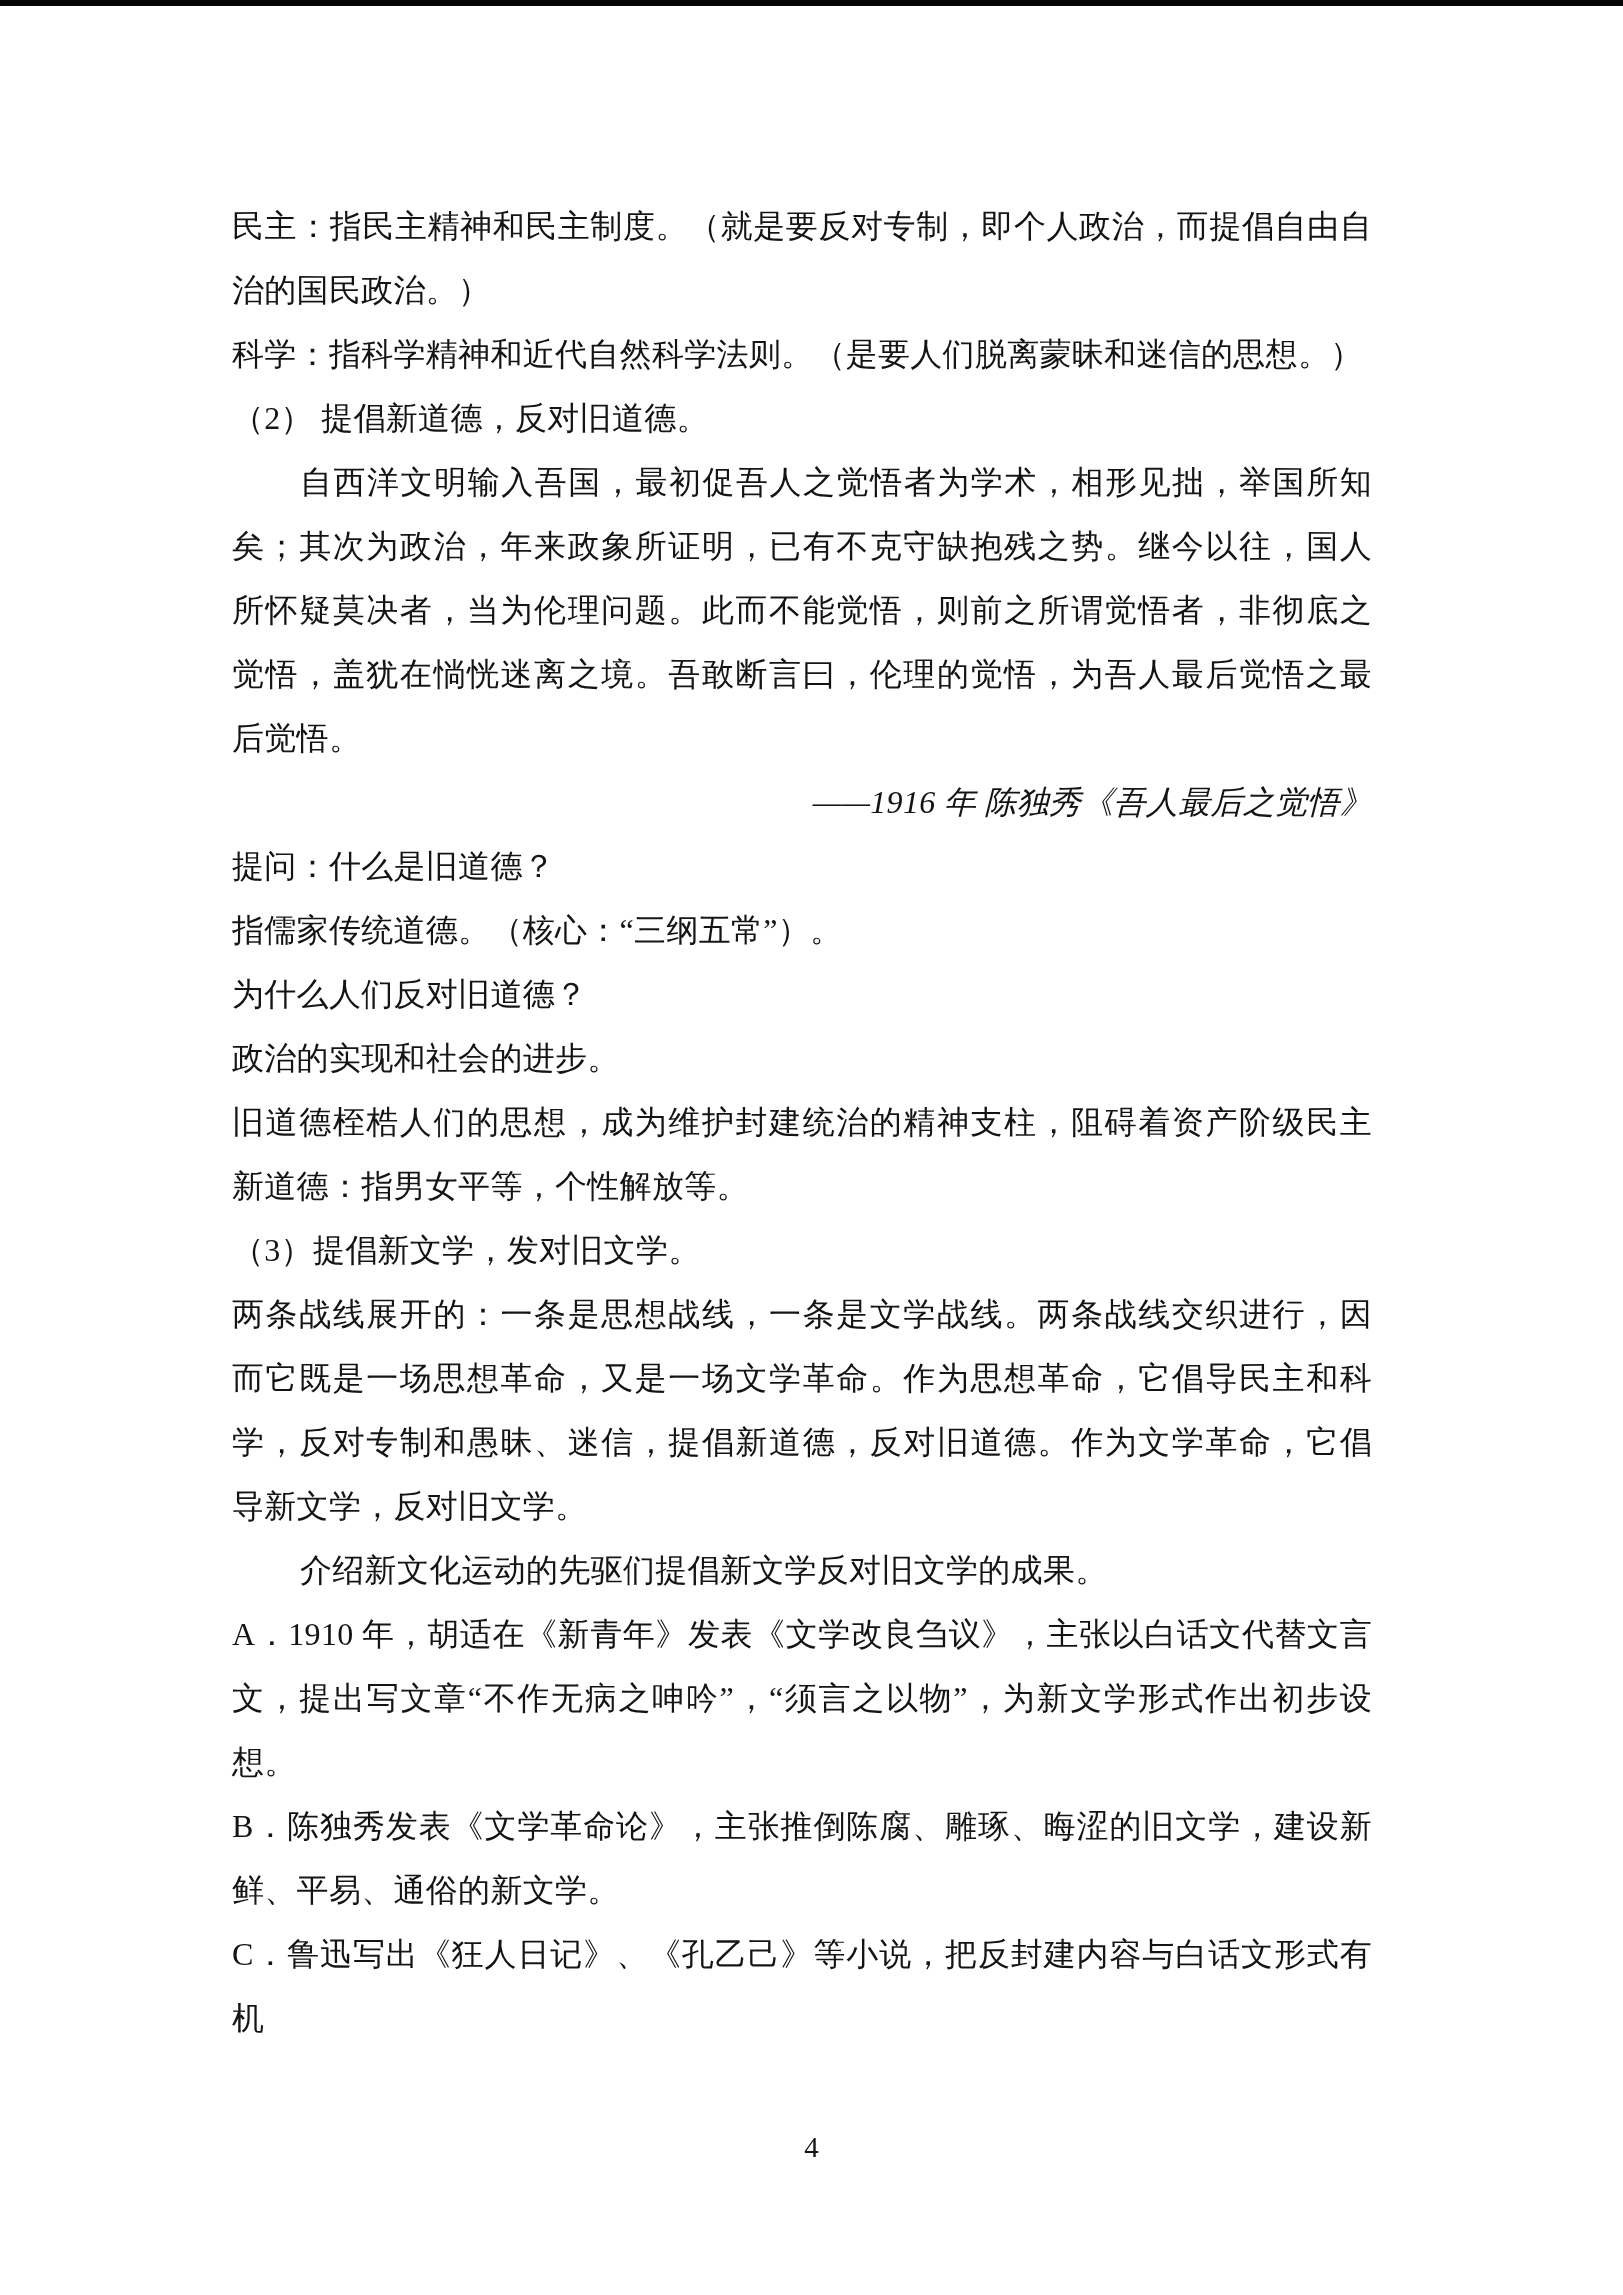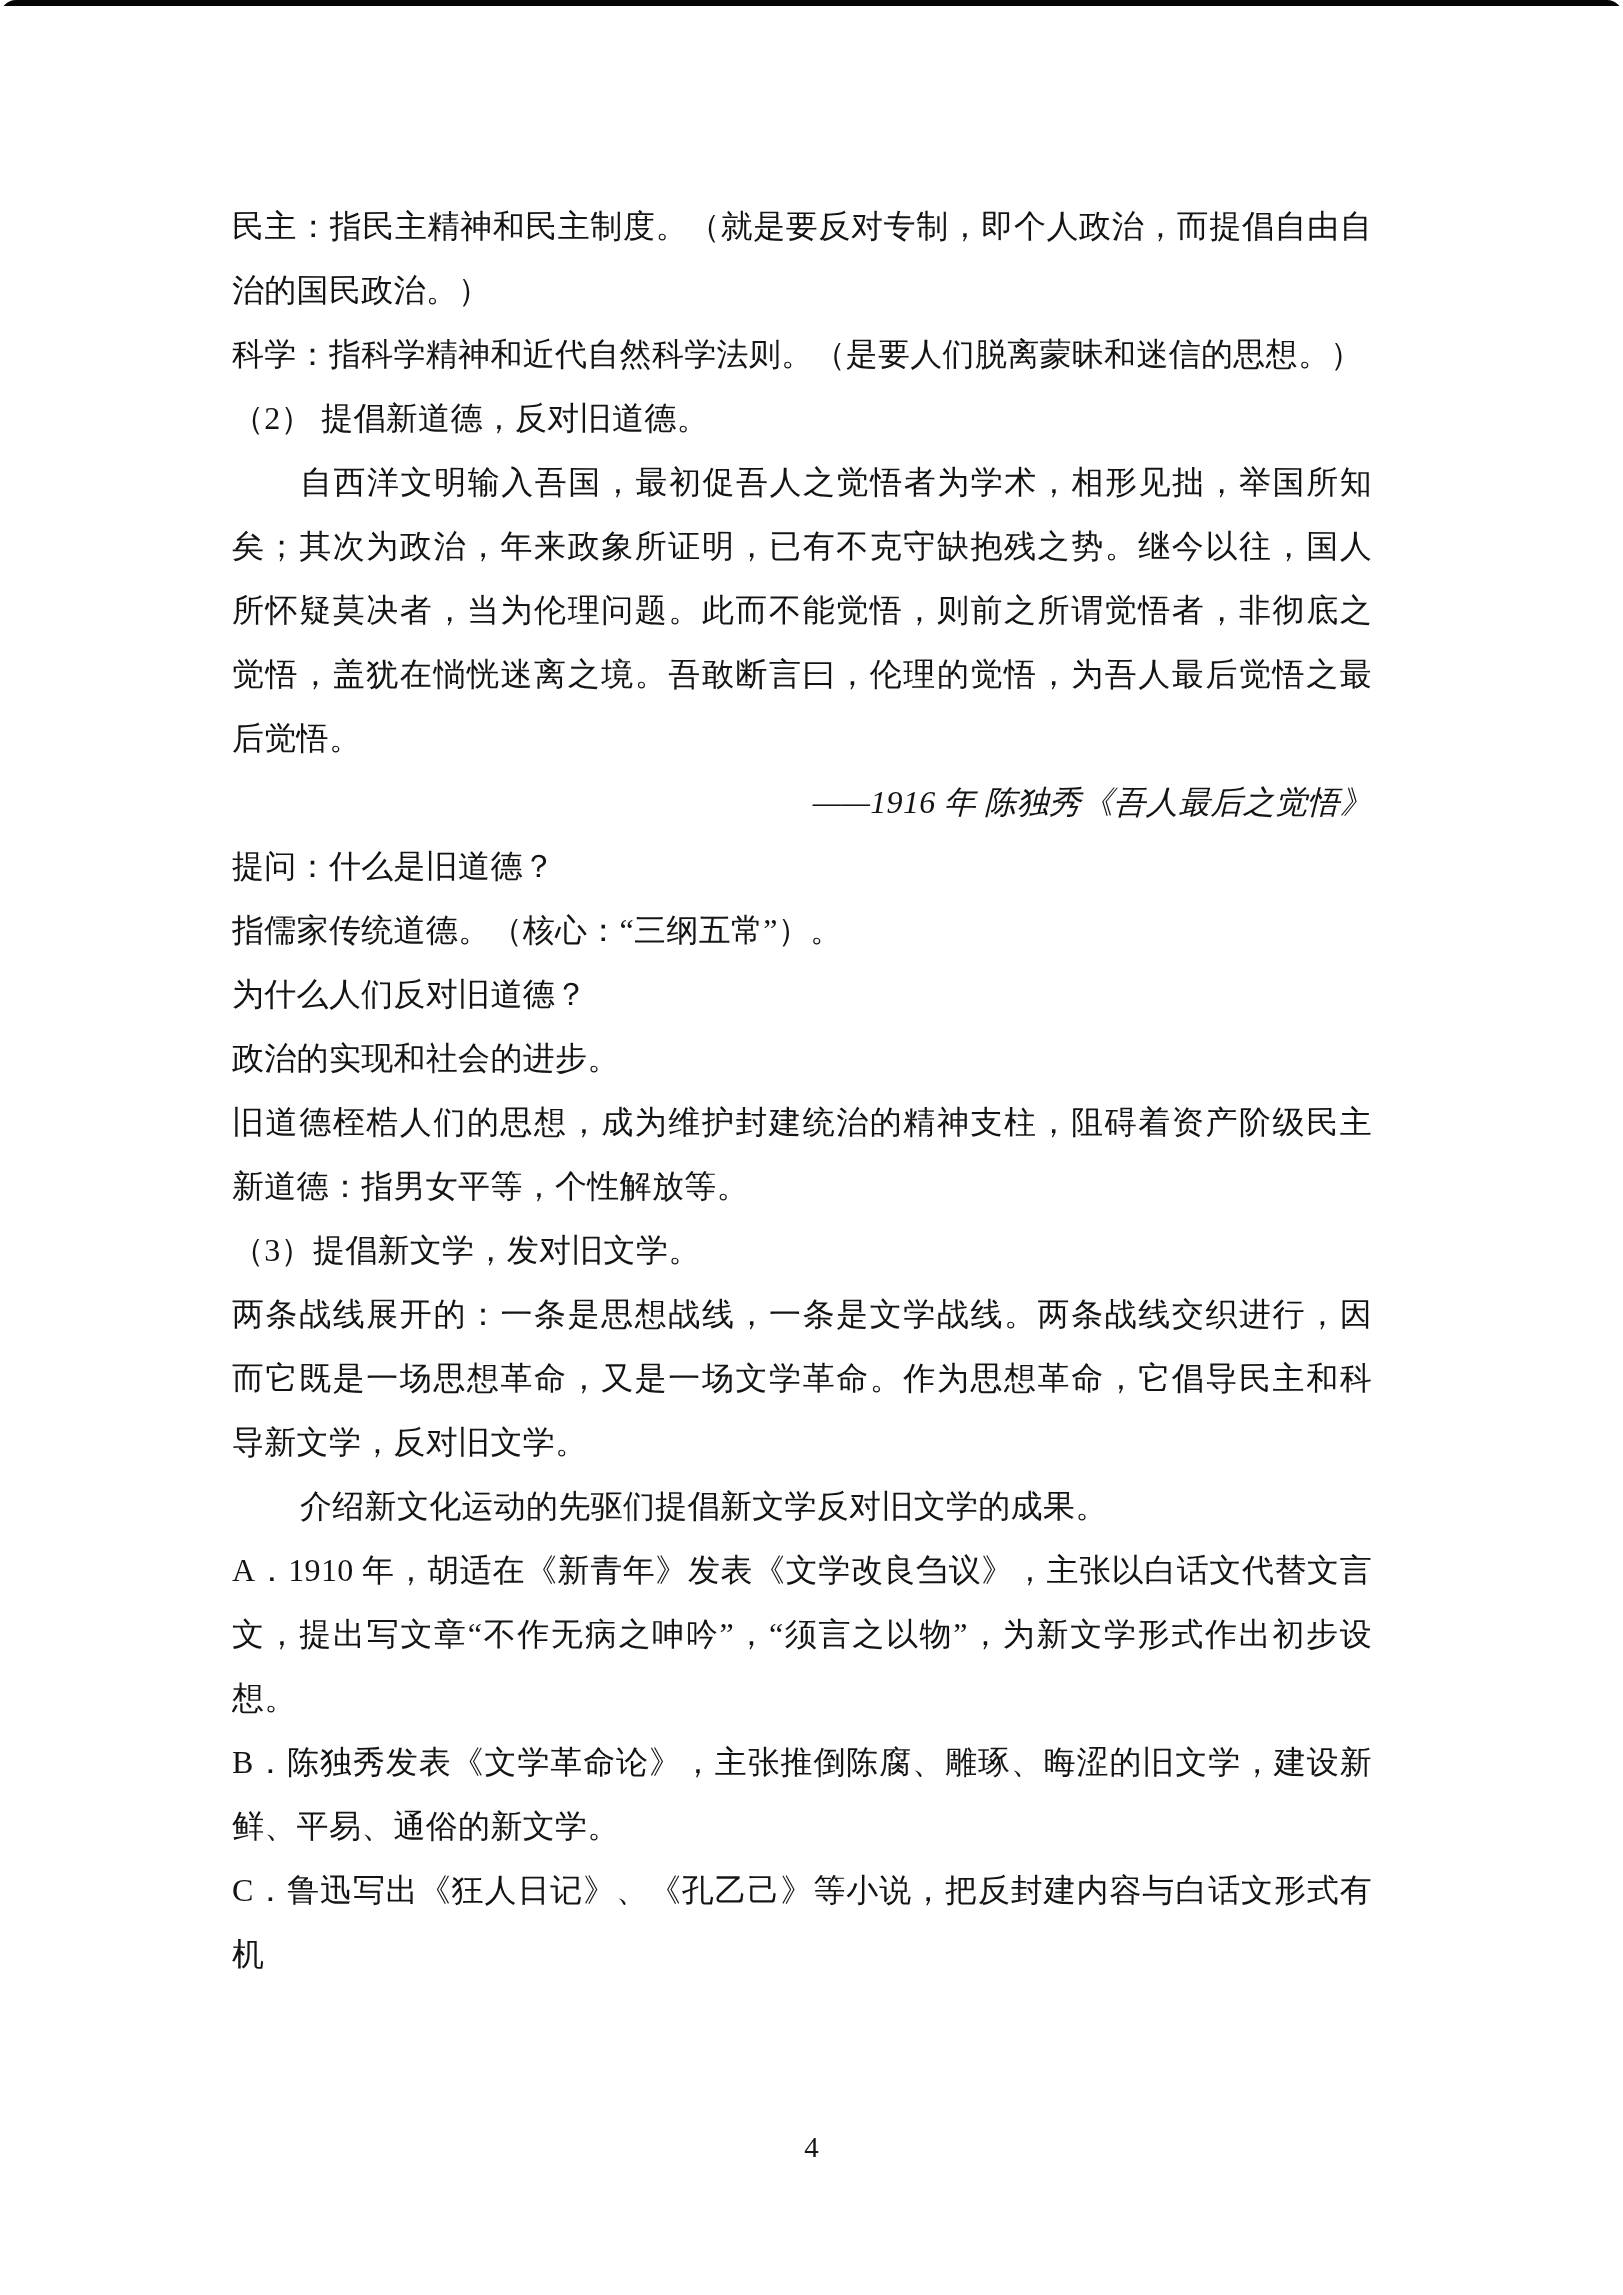--- a/index.html
+++ b/index.html
@@ -4,21 +4,20 @@
 <style>
   html, body { margin: 0; padding: 0; background: #ffffff; }
   .page {
     position: relative;
     width: 1623px;
     height: 2295px;
     background: #ffffff;
     overflow: hidden;
     font-family: "Liberation Serif", "DejaVu Serif", serif;
     color: #141414;
-    border-radius: 16px;
   }
   .scan-bar {
     position: absolute;
     top: 0; left: 0;
     width: 100%; height: 6.1px;
     background: #060606;
   }
   .content {
     position: absolute;
     left: 232px;
@@ -69,20 +68,21 @@
     <div class="line right">——1916 年 陈独秀《吾人最后之觉悟》</div>
     <div class="line">提问：什么是旧道德？</div>
     <div class="line">指儒家传统道德。（核心：“三纲五常”）。</div>
     <div class="line">为什么人们反对旧道德？</div>
     <div class="line">政治的实现和社会的进步。</div>
     <div class="line just">旧道德桎梏人们的思想，成为维护封建统治的精神支柱，阻碍着资产阶级民主</div>
     <div class="line">新道德：指男女平等，个性解放等。</div>
     <div class="line">（3）提倡新文学，发对旧文学。</div>
     <div class="line just">两条战线展开的：一条是思想战线，一条是文学战线。两条战线交织进行，因</div>
     <div class="line just">而它既是一场思想革命，又是一场文学革命。作为思想革命，它倡导民主和科</div>
+    <div class="line just">学，反对专制和愚昧、迷信，提倡新道德，反对旧道德。作为文学革命，它倡</div>
     <div class="line">导新文学，反对旧文学。</div>
     <div class="line indent">介绍新文化运动的先驱们提倡新文学反对旧文学的成果。</div>
     <div class="line just">A．1910 年，胡适在《新青年》发表《文学改良刍议》，主张以白话文代替文言</div>
     <div class="line just">文，提出写文章“不作无病之呻吟”，“须言之以物”，为新文学形式作出初步设</div>
     <div class="line">想。</div>
     <div class="line just">B．陈独秀发表《文学革命论》，主张推倒陈腐、雕琢、晦涩的旧文学，建设新</div>
     <div class="line">鲜、平易、通俗的新文学。</div>
     <div class="line just">C．鲁迅写出《狂人日记》、《孔乙己》等小说，把反封建内容与白话文形式有机</div>
   </div>
 

